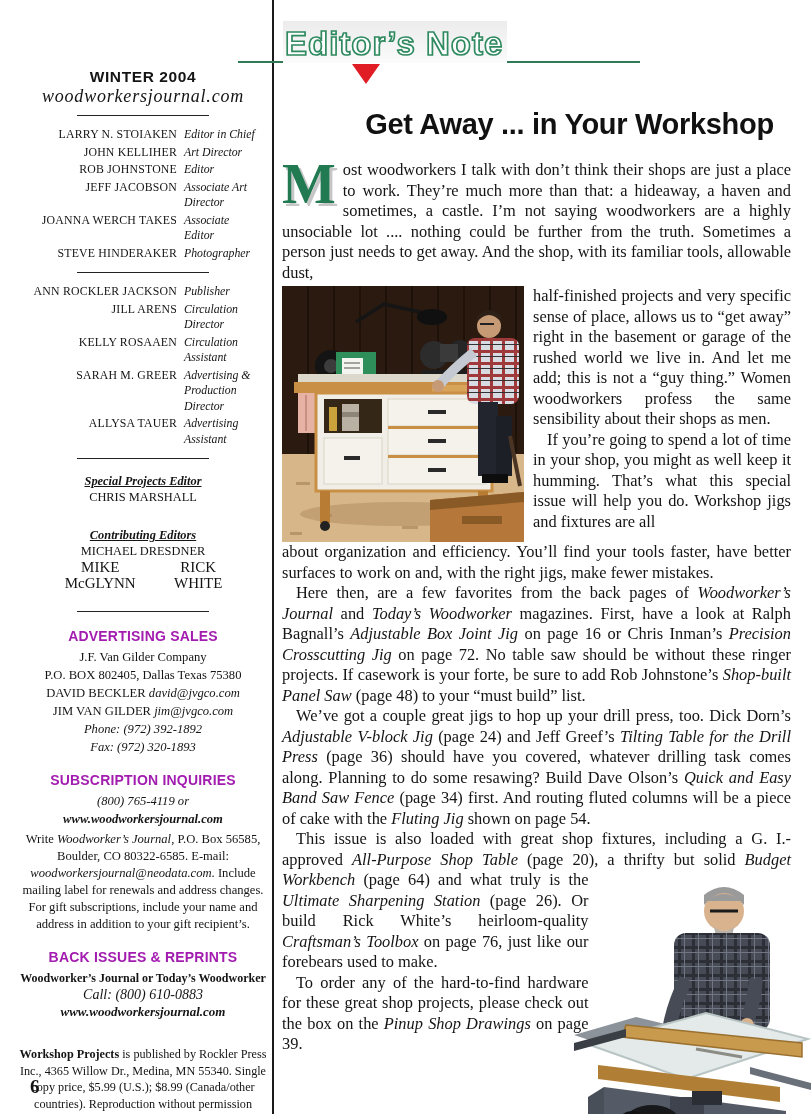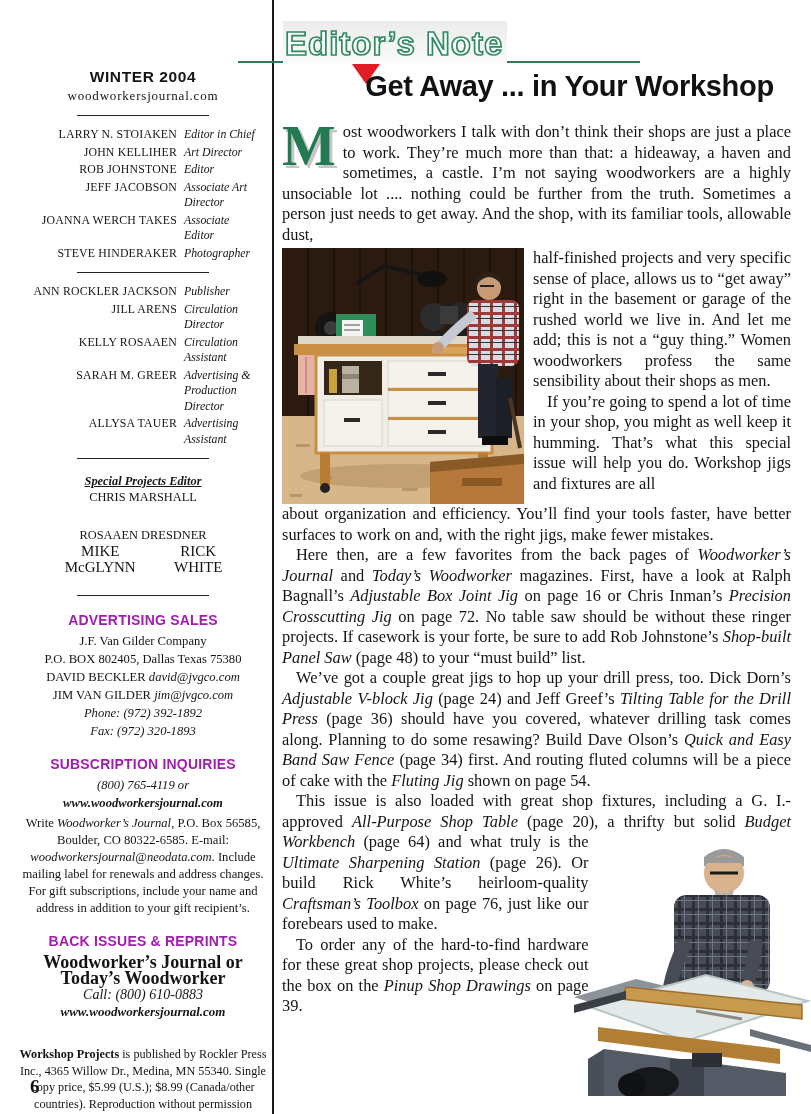--- a/index.html
+++ b/index.html
@@ -9,21 +9,21 @@
   .vrule{position:absolute;left:272px;top:0;width:2px;height:1114px;background:#1a1a1a;}
   .green-rule{position:absolute;left:238px;top:61px;width:402px;height:2px;background:#2f7a57;}
   .red-tri{position:absolute;left:352px;top:64px;width:0;height:0;
            border-left:14px solid transparent;border-right:14px solid transparent;
            border-top:20px solid #e01d24;}
   
   .sidebar{position:absolute;left:0;top:11px;width:258px;padding:58px 8px 0 14px;
            text-align:center;font-size:12.4px;line-height:16px;}
   .issue{font-family:"Liberation Sans",sans-serif;font-weight:bold;font-size:15.5px;
          letter-spacing:.6px;margin-bottom:3px;}
-  .mast-url{font-size:13px;letter-spacing:.8px;margin-bottom:6px;}
+  .mast-url{font-style:italic;font-size:18px;letter-spacing:.8px;margin-bottom:6px;}
   .hr{width:132px;border:0;border-top:1.4px solid #222;margin:11px auto;}
   .staff{display:grid;grid-template-columns:152px auto;column-gap:7px;row-gap:2px;
          font-size:11.8px;line-height:15.5px;text-align:left;margin:0 auto;width:236px;}
   .staff .nm{text-align:right;letter-spacing:.2px;}
   .staff .rl{font-style:italic;white-space:pre-line;}
   .center-block{margin:14px 0 4px;}
   .it{font-style:italic;text-decoration:underline;}
   .contrib-row{display:flex;justify-content:space-between;width:196px;margin:0 auto;font-size:15px;}
   .red-head{font-family:"Liberation Sans",sans-serif;font-weight:bold;color:#a21caf;
             font-size:14px;letter-spacing:.2px;margin:16px 0 5px;}
@@ -31,21 +31,21 @@
   .sb-sm{font-size:12.6px;line-height:17px;}
   .sb-italic{font-style:italic;}
   .sb-bold{font-weight:bold;}
   .pub-note{font-size:12.2px;line-height:16.5px;margin-top:26px;}
   .pageno{position:absolute;left:30px;bottom:16px;font-weight:bold;font-size:19px;}
   
   .main{position:absolute;left:274px;top:0;width:537px;padding:0;}
   .ed-band{position:absolute;left:9px;top:21px;width:224px;height:42px;
            background:linear-gradient(180deg,#ececec,#fbfbfb);}
   .ed-svg{position:absolute;left:9px;top:20px;}
-  .headline{margin-top:70px;text-align:center;font-family:"Liberation Sans",sans-serif;
+  .headline{margin-top:108px;text-align:center;font-family:"Liberation Sans",sans-serif;
             font-weight:bold;font-size:29px;letter-spacing:-.3px;color:#111;
             padding-left:60px;padding-right:6px;}
   .body{margin:14px 20px 0 8px;font-size:16.4px;line-height:20.5px;text-align:justify;}
   .dropcap{float:left;font-weight:bold;color:#217a52;font-size:57px;line-height:44px;
            padding:2px 7px 0 0;text-shadow:3px 3px 0 #c6c6c6;}
   p.para{margin:0;text-indent:14px;}
   p.nop{margin:0;text-indent:0;}
   .photo-row{display:flex;margin-top:3px;}
   .photo-left{width:242px;height:256px;flex:0 0 auto;margin-right:9px;}
   .wrap-col{flex:1;min-width:0;}
@@ -98,21 +98,22 @@
       <span class="nm">ALLYSA TAUER</span>
         <span class="rl">Advertising Assistant</span>
     </div>
     <hr class="hr">
 
     <div class="center-block">
       <div class="it sb-bold">Special Projects Editor</div>
       <div>CHRIS MARSHALL</div>
     </div>
     <div class="center-block" style="margin-top:22px;">
-      <div>ROSAAEN DRESDNER</div>
+      <div class="it sb-bold">Contributing Editors</div>
+      <div>MICHAEL DRESDNER</div>
       <div class="contrib-row">
         <span>MIKE McGLYNN</span>
         <span>RICK WHITE</span>
       </div>
     </div>
     <hr class="hr" style="margin-top:20px;">
 
     <div class="red-head">ADVERTISING SALES</div>
     <div class="sb-line sb-sm">J.F. Van Gilder Company</div>
     <div class="sb-line sb-sm">P.O. BOX 802405, Dallas Texas 75380</div>
@@ -120,21 +121,21 @@
     <div class="sb-line sb-sm"><span>JIM VAN GILDER  </span><i>jim@jvgco.com</i></div>
     <div class="sb-line sb-sm sb-italic">Phone: (972) 392-1892</div>
     <div class="sb-line sb-sm sb-italic">Fax: (972) 320-1893</div>
 
     <div class="red-head">SUBSCRIPTION INQUIRIES</div>
     <div class="sb-line sb-sm sb-italic">(800) 765-4119 or</div>
     <div class="sb-line sb-sm sb-italic sb-bold">www.woodworkersjournal.com</div>
     <div class="sb-line sb-sm" style="margin-top:3px;"><span>Write </span><i>Woodworker’s Journal</i><span>, P.O. Box 56585, Boulder, CO 80322-6585. E-mail: </span><i>woodworkersjournal@neodata.com</i><span>. Include mailing label for renewals and address changes. For gift subscriptions, include your name and address in addition to your gift recipient’s.</span></div>
 
     <div class="red-head">BACK ISSUES &amp; REPRINTS</div>
-    <div class="sb-line sb-bold" style="font-size:18px;">Woodworker’s Journal or Today’s Woodworker</div>
+    <div class="sb-line sb-bold" style="font-size:12px;">Woodworker’s Journal or Today’s Woodworker</div>
     <div class="sb-line sb-italic" style="font-size:14px;">Call: (800) 610-0883</div>
     <div class="sb-line sb-italic sb-bold" style="font-size:13px;">www.woodworkersjournal.com</div>
 
     <div class="pub-note"><b>Workshop Projects</b><span> is published by Rockler Press Inc., 4365 Willow Dr., Medina, MN 55340. Single copy price, $5.99 (U.S.); $8.99 (Canada/other countries). Reproduction without permission prohibited. Printed in the USA.</span></div>
 
   </aside>
 
   <div class="pageno">6</div>
 
   <main class="main">

